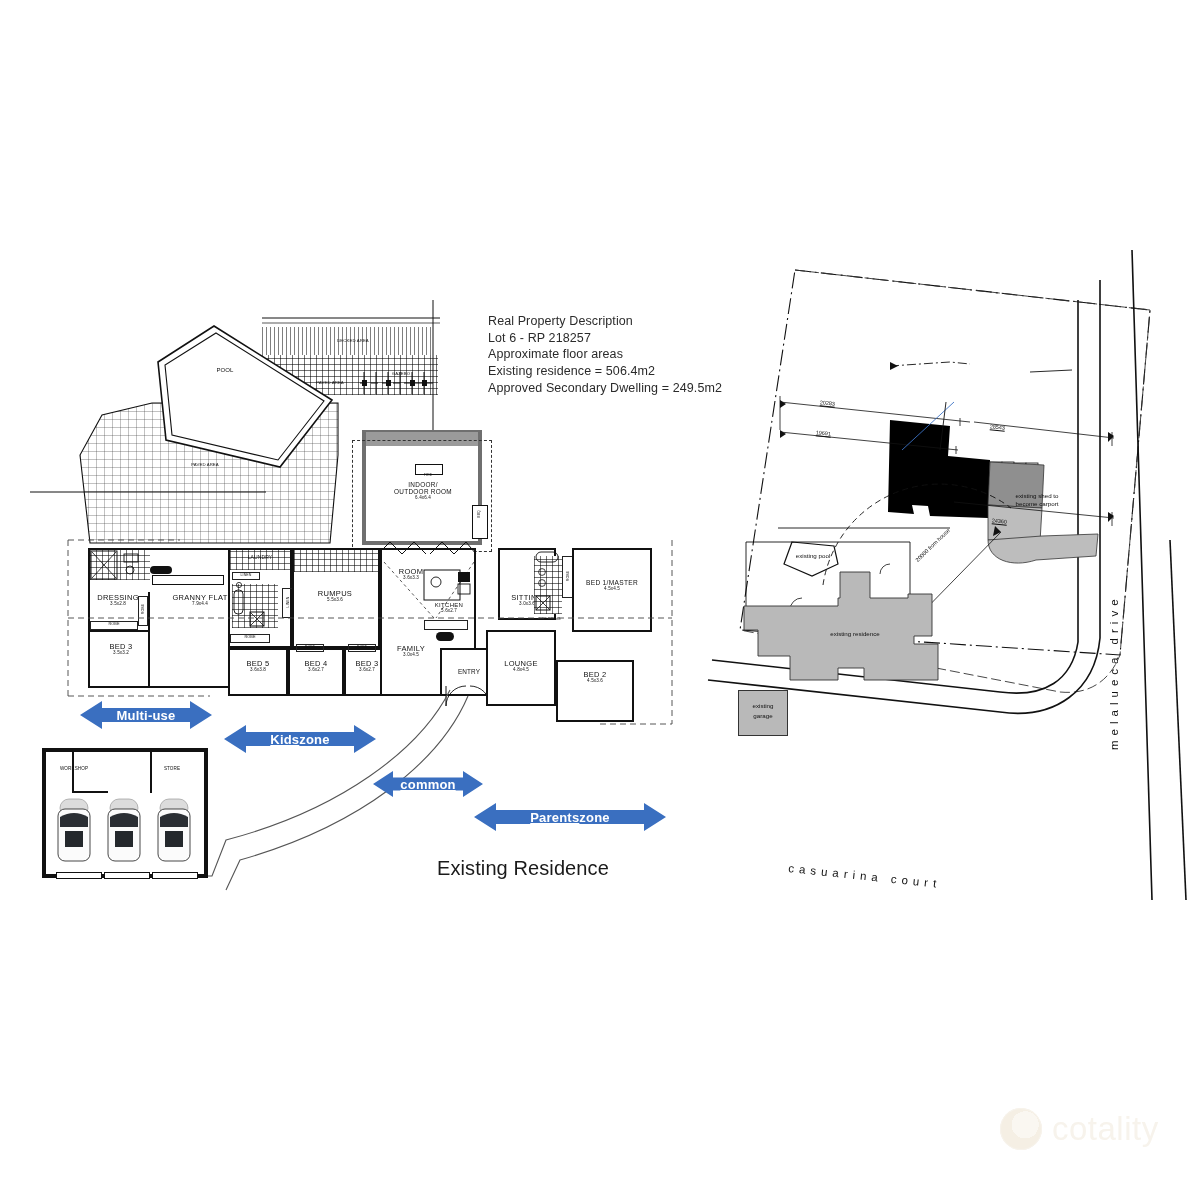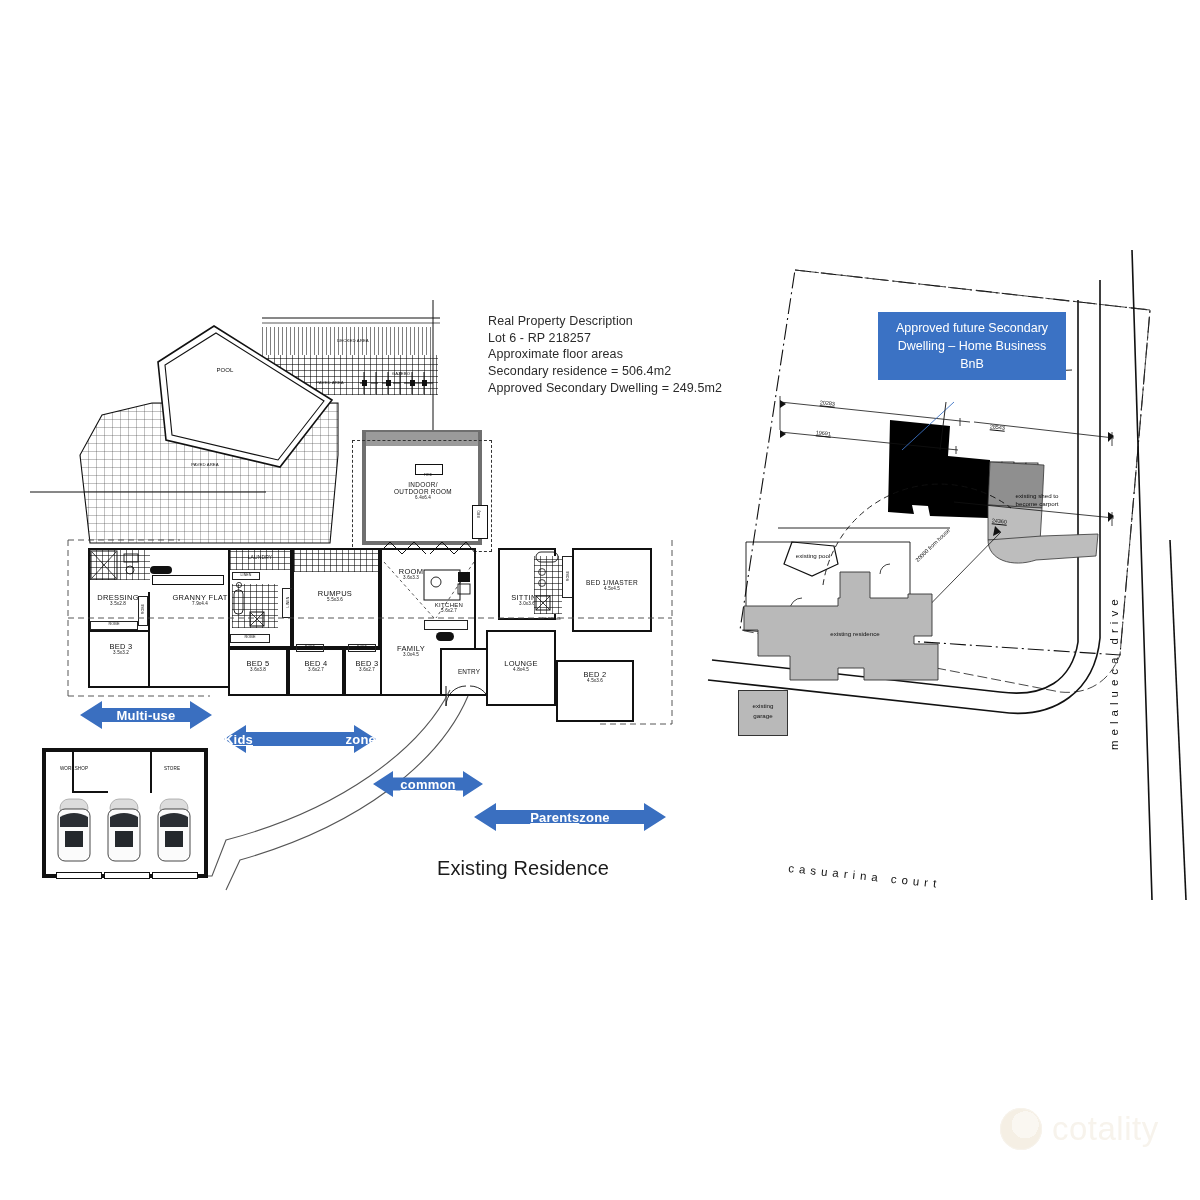--- a/index.html
+++ b/index.html
@@ -49,21 +49,21 @@
       box-shadow:inset 0 0 0 1px #f7f3ec;}
   svg{display:block;overflow:visible;}
 </style>
 </head>
 <body>
 
 <div id="rpd" style="left:488px;top:313px;">
   <div>Real Property Description</div>
   <div>Lot 6 - RP 218257</div>
   <div>Approximate floor areas</div>
-  <div>Secondary residence = 506.4m2</div>
+  <div>Existing residence = 506.4m2</div>
   <div>Approved Secondary Dwelling = 249.5m2</div>
 </div>
 
 <div class="abs" id="floorplan" style="left:0;top:0;width:700px;height:900px;">
 
   <div class="deck-hatch" style="left:262px;top:327px;width:172px;height:28px;"></div>
   <div class="deck-hatch" style="left:262px;top:327px;width:172px;height:28px;opacity:.0;"></div>
   <div class="tiny-lab" style="left:318px;top:338px;width:70px;">DECKED AREA</div>
 
   <div class="grid-hatch" style="left:262px;top:355px;width:176px;height:40px;"></div>
@@ -343,21 +343,21 @@
   <svg class="abs" style="left:80px;top:698px;" width="132" height="34">
     <polygon points="0,17 22,3 22,10 110,10 110,3 132,17 110,31 110,24 22,24 22,31" fill="#3a6fc0"></polygon>
   </svg>
   <div class="arrow" style="left:80px;top:698px;width:132px;height:34px;">
     <span>Multi-use</span>
   </div>
 
   <svg class="abs" style="left:224px;top:722px;" width="152" height="34">
     <polygon points="0,17 22,3 22,10 130,10 130,3 152,17 130,31 130,24 22,24 22,31" fill="#3a6fc0"></polygon>
   </svg>
-  <div class="arrow" style="left:224px;top:722px;width:152px;height:34px;justify-content:space-between;">
+  <div class="arrow" style="left:224px;top:722px;width:152px;height:34px;">
     <span class="u">Kids</span>
       <span> zone</span>
   </div>
 
   <svg class="abs" style="left:373px;top:768px;" width="110" height="32">
     <polygon points="0,16 20,3 20,9.5 90,9.5 90,3 110,16 90,29 90,22.5 20,22.5 20,29" fill="#3a6fc0"></polygon>
   </svg>
   <div class="arrow" style="left:373px;top:768px;width:110px;height:32px;">
     <span class="u">common</span>
       <span></span>
@@ -460,25 +460,20 @@
   <div class="site-txt" style="left:38px;top:462px;width:50px;">existing</div>
   <div class="site-txt" style="left:38px;top:472px;width:50px;">garage</div>
 
   <svg class="abs" style="left:150px;top:118px;" width="260" height="100">
     <line x1="52" y1="92" x2="104" y2="44" stroke="#3b72c4" stroke-width=".9"></line>
     <line x1="90" y1="92" x2="96" y2="44" stroke="#111" stroke-width=".9"></line>
     <line x1="180" y1="14" x2="222" y2="12" stroke="#111" stroke-width=".9"></line>
     <path d="M40,8 L100,4 L120,6" fill="none" stroke="#111" stroke-width=".9" stroke-dasharray="9,3,2,3"></path>
     <polygon points="40,4 48,8 40,12" fill="#111"></polygon>
   </svg>
-  <div class="callout" style="left:178px;top:72px;width:188px;">
-    <div>Approved future Secondary</div>
-    <div>Dwelling – Home Business</div>
-    <div>BnB</div>
-  </div>
 
   <div class="street" style="left:88px;top:630px;transform:rotate(6deg);">casuarina court</div>
   <div class="street" style="left:330px;top:370px;transform:rotate(-90deg);transform-origin:left top;white-space:nowrap;width:200px;left:408px;top:510px;">melalueca drive</div>
 </div>
 
 <div id="wm" style="left:1000px;top:1108px;">
   <span class="globe"></span>
   <span>cotality</span>
 </div>
 

